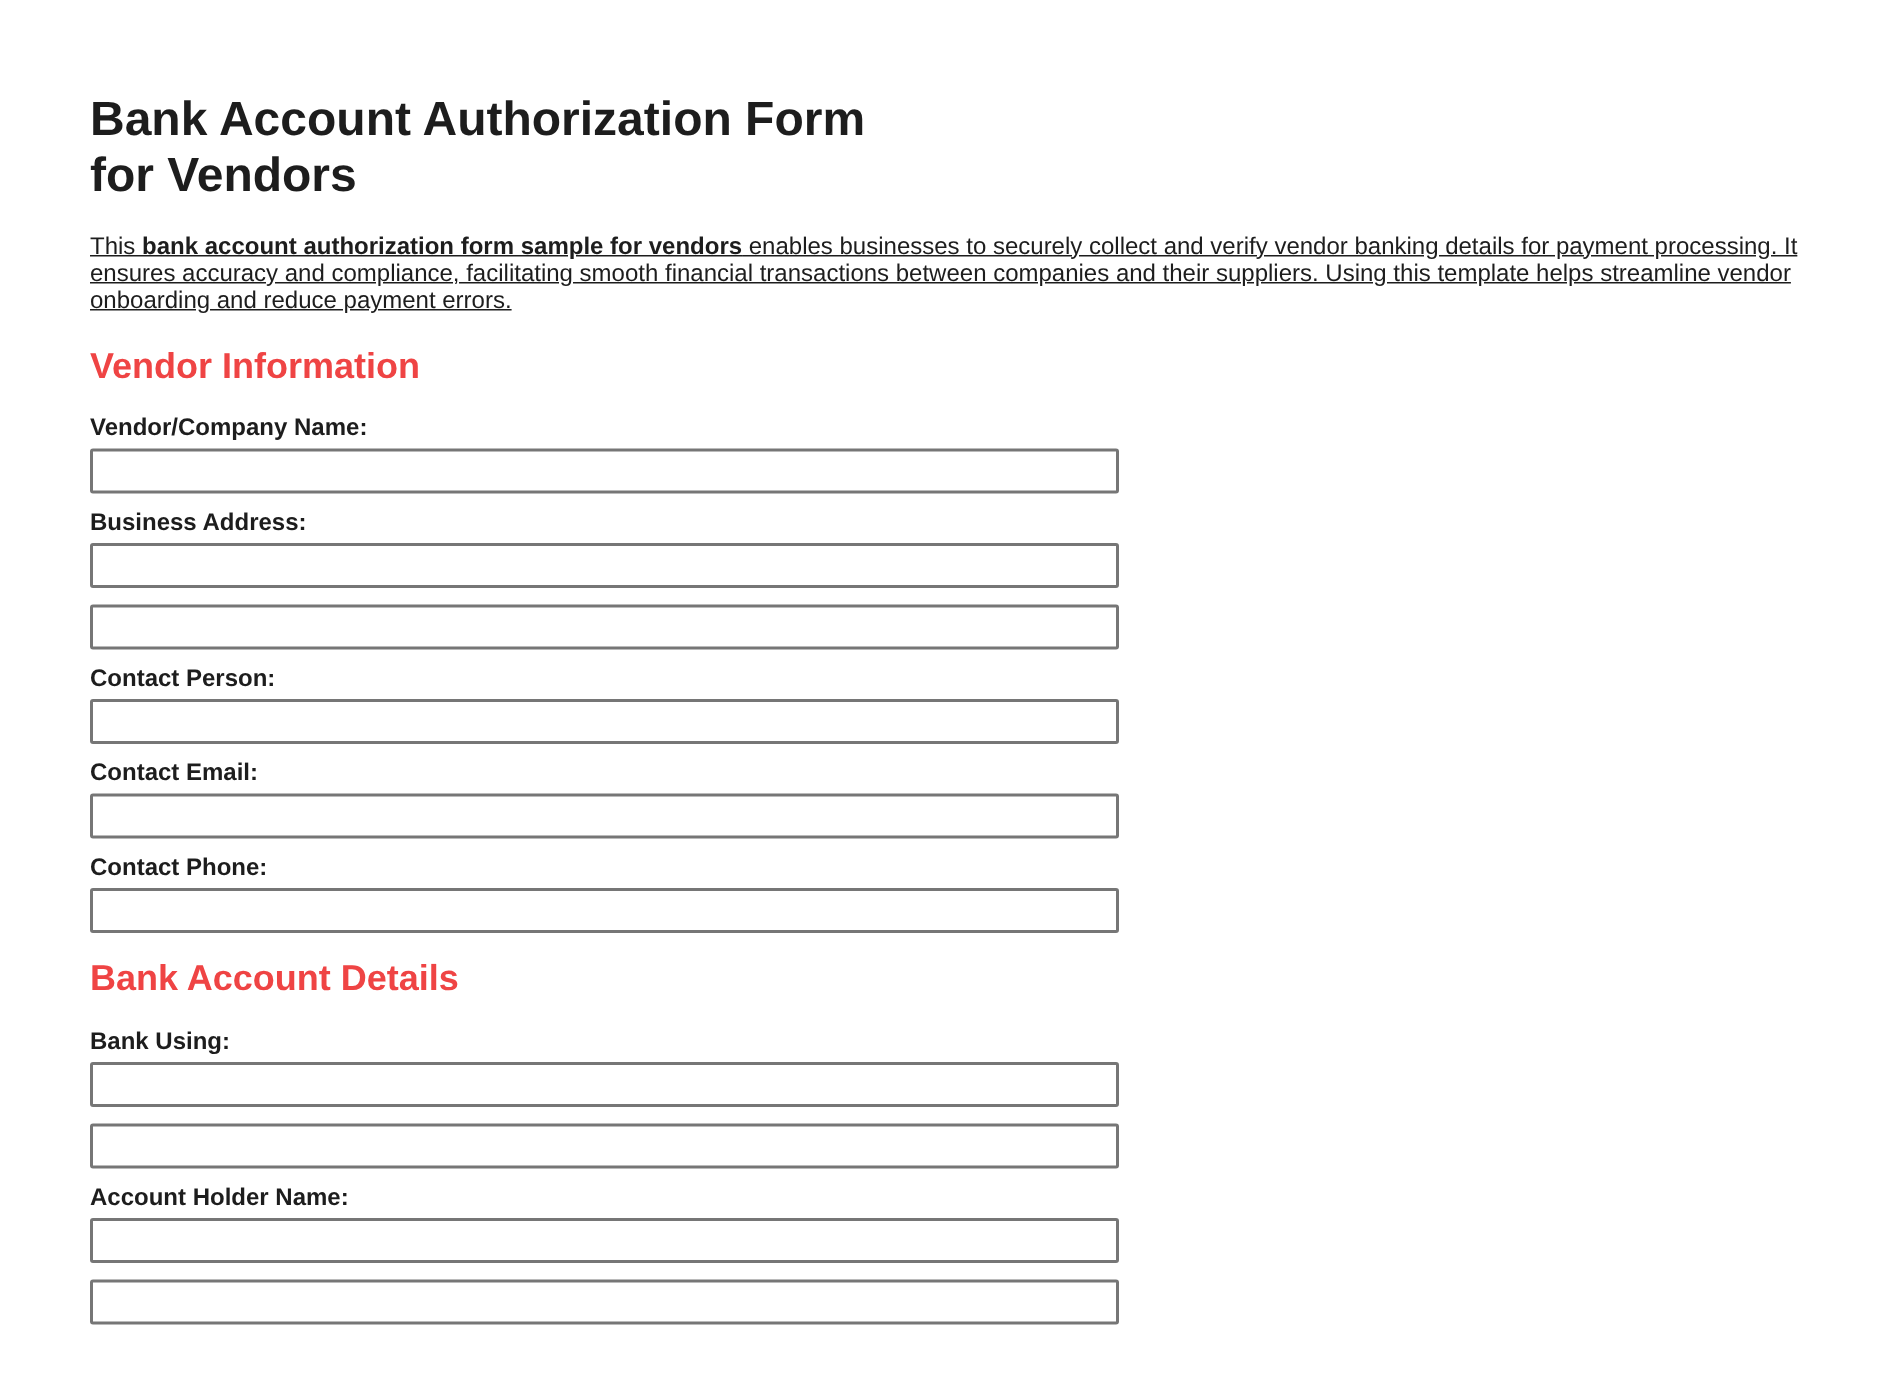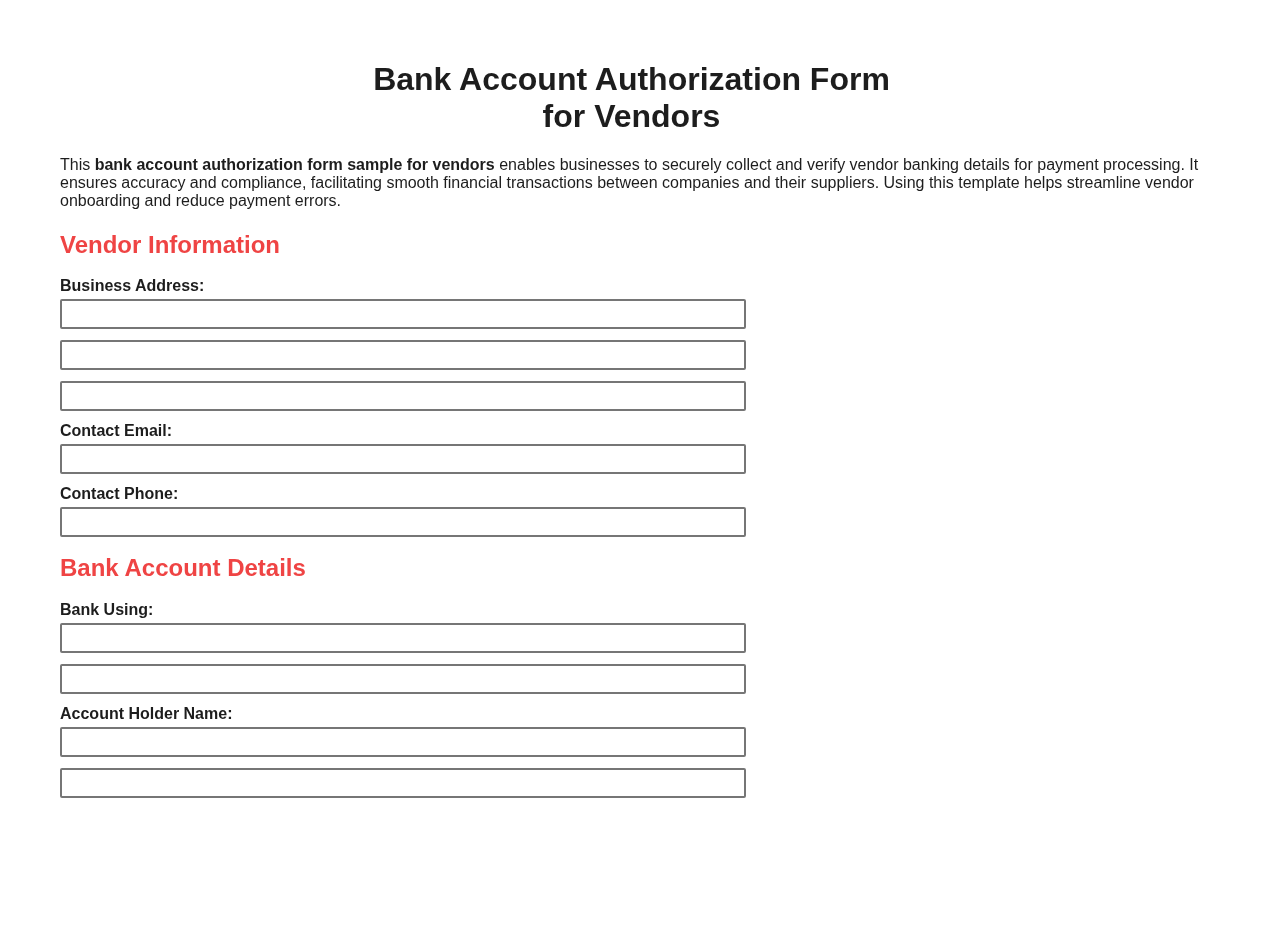--- a/index.html
+++ b/index.html
@@ -14,28 +14,29 @@
     box-sizing: border-box;
     padding: 40px 60px;
     font-family: "Liberation Sans", sans-serif;
     font-size: 16px;
     line-height: 1.15;
     color: #1d1d1d;
   }
   h1.form-title {
     font-size: 32px;
     font-weight: bold;
-    text-align: center;
+    text-align: left;
     line-height: 1.15;
     margin: 21px 0;
     color: #1d1d1d;
   }
   p.intro {
     margin: 21px 0 3px 0;
     line-height: 1.15;
+    text-decoration: underline;
   }
   p.intro b { font-weight: bold; }
   h2.section-heading {
     font-size: 24px;
     font-weight: bold;
     line-height: 1.15;
     margin: 20px 0 19px 0;
     color: #ef4444;
   }
   h2.section-heading.bank {
@@ -67,31 +68,36 @@
 </head>
 <body>
 
 <h1 class="form-title"><span>Bank Account Authorization Form</span><br><span>for Vendors</span></h1>
 
 <p class="intro"><span>This </span><b>bank account authorization form sample for vendors</b><span> enables businesses to securely collect and verify vendor banking details for payment processing. It ensures accuracy and compliance, facilitating smooth financial transactions between companies and their suppliers. Using this template helps streamline vendor onboarding and reduce payment errors.</span></p>
 
 <section>
   <h2 class="section-heading">Vendor Information</h2>
 
+  <div class="field-group">
+    <div class="field-label">Vendor/Company Name:</div>
+    <input type="text" class="field-input" value="" style="">
+  </div>
 
   <div class="field-group">
     <div class="field-label">Business Address:</div>
     <input type="text" class="field-input" value="" style="">
   </div>
 
   <div class="field-group">
     <input type="text" class="field-input" value="" style="">
   </div>
 
   <div class="field-group">
+    <div class="field-label">Contact Person:</div>
     <input type="text" class="field-input" value="" style="">
   </div>
 
   <div class="field-group">
     <div class="field-label">Contact Email:</div>
     <input type="text" class="field-input" value="" style="">
   </div>
 
   <div class="field-group">
     <div class="field-label">Contact Phone:</div>

